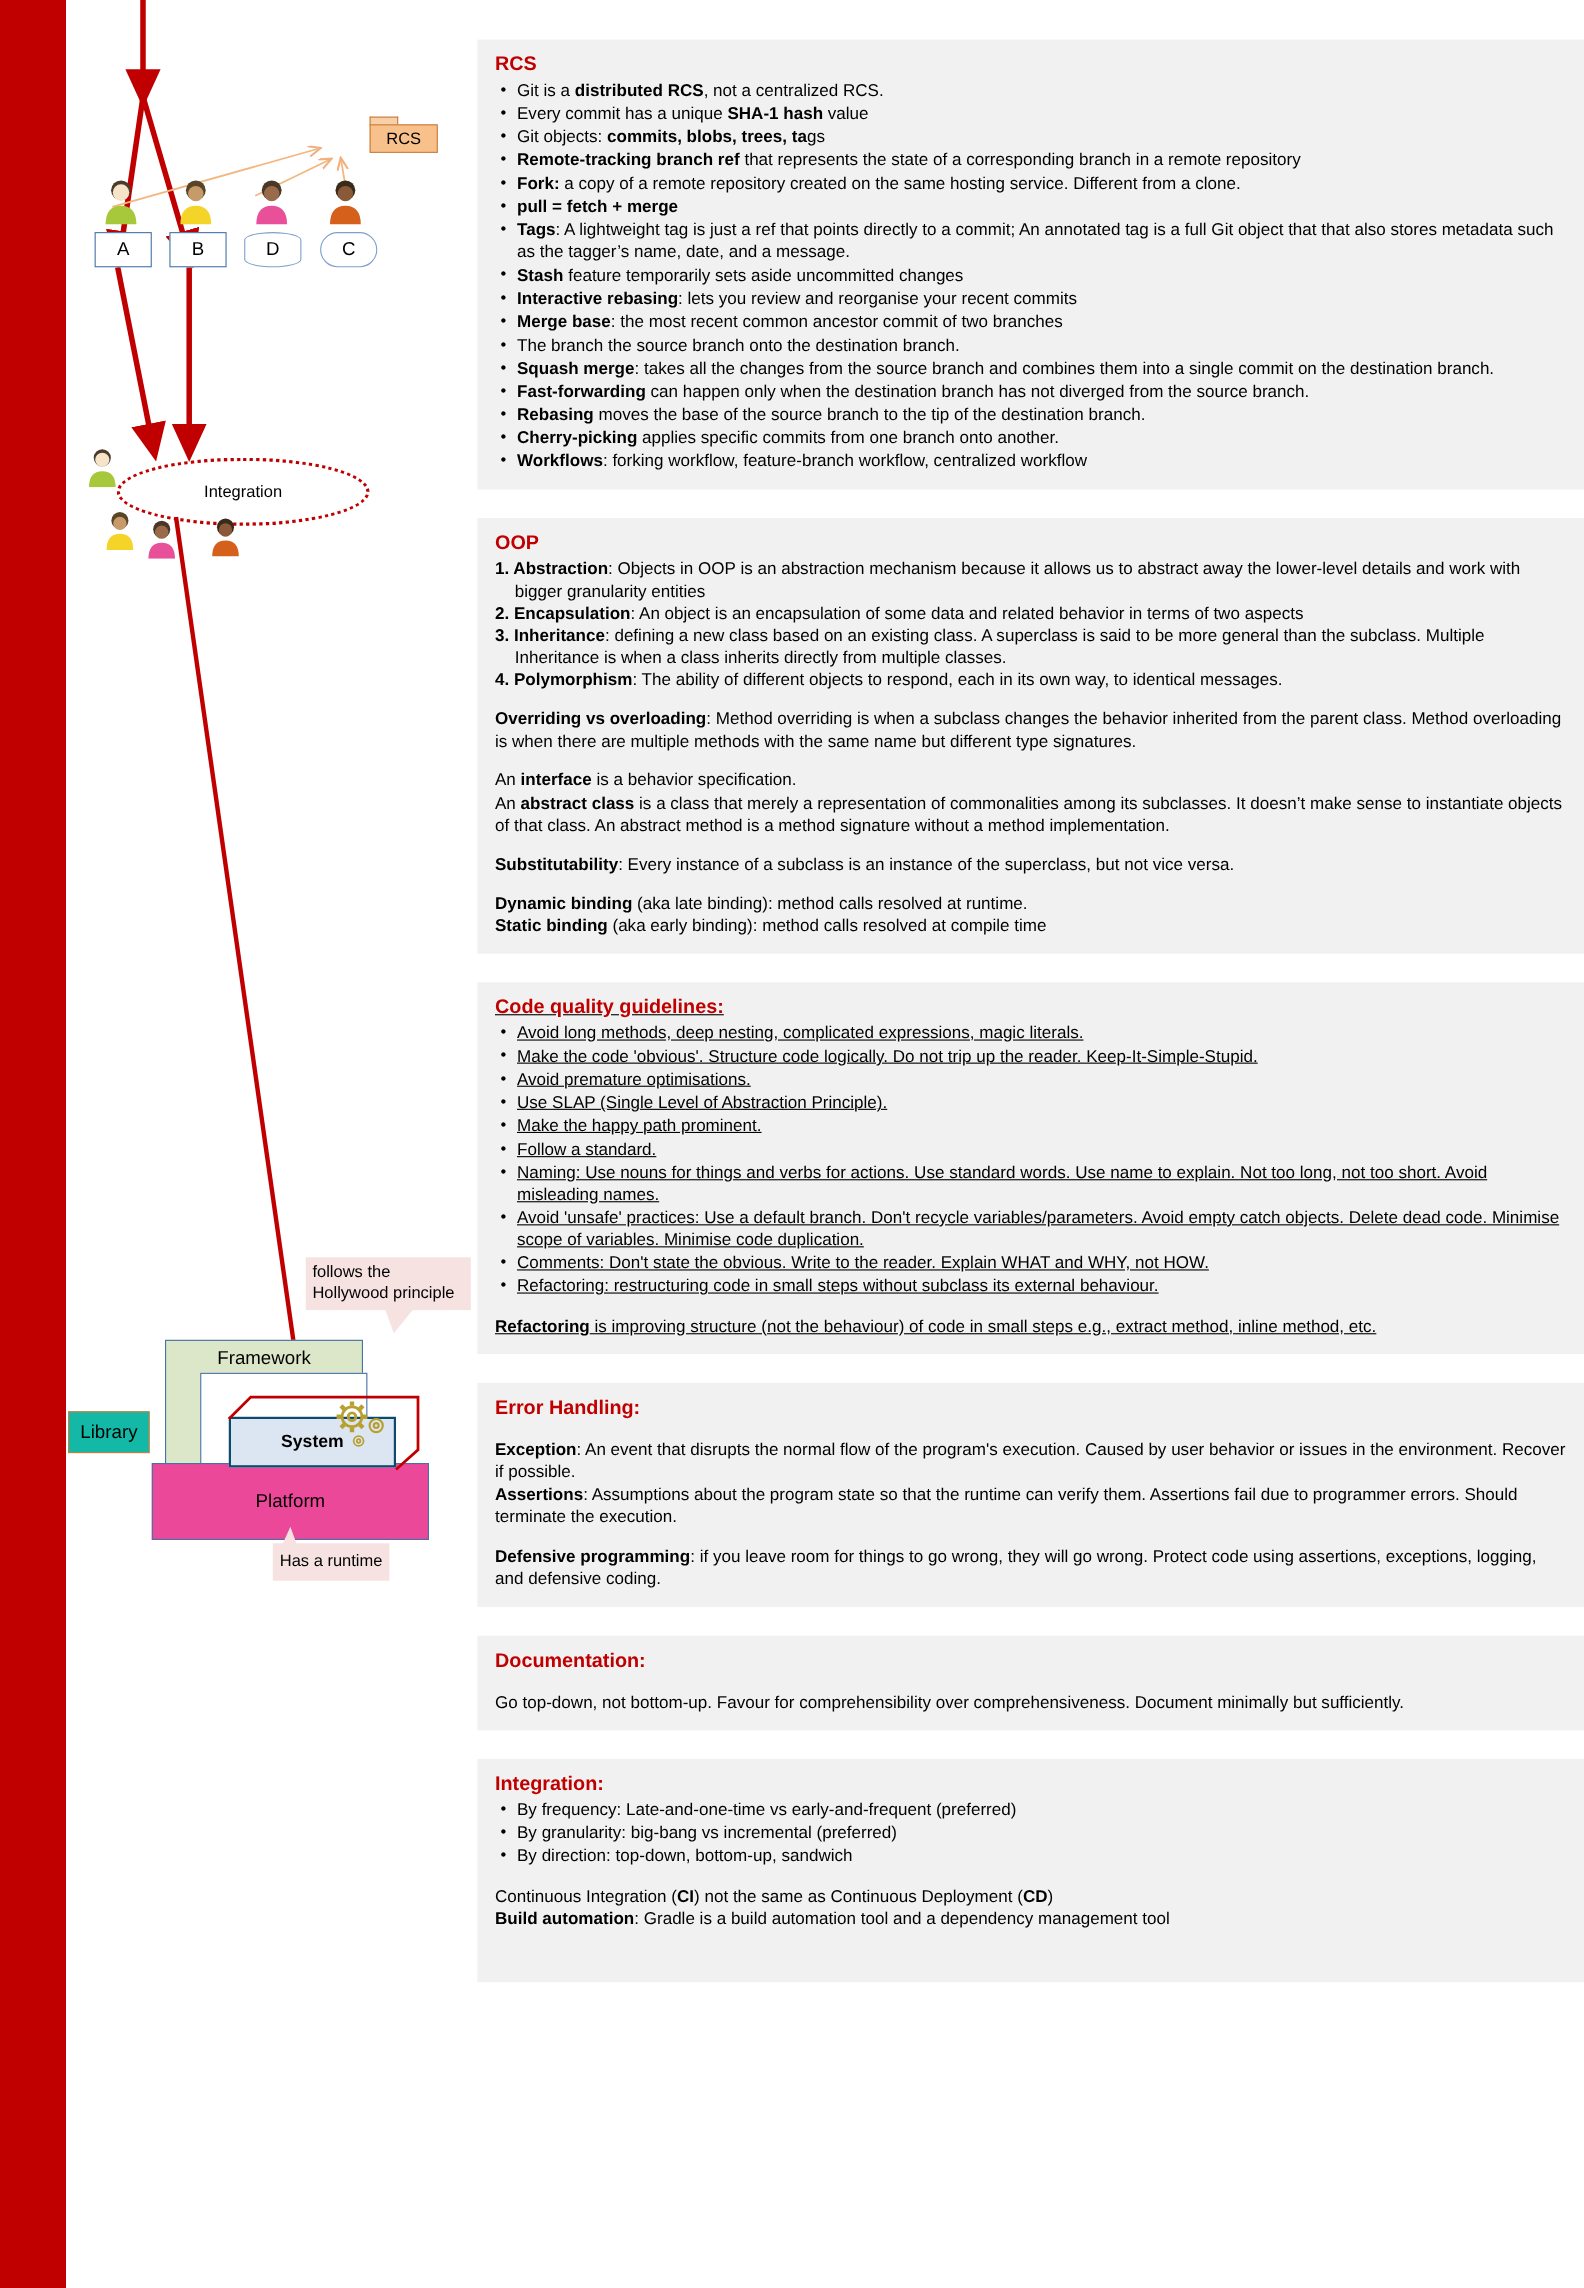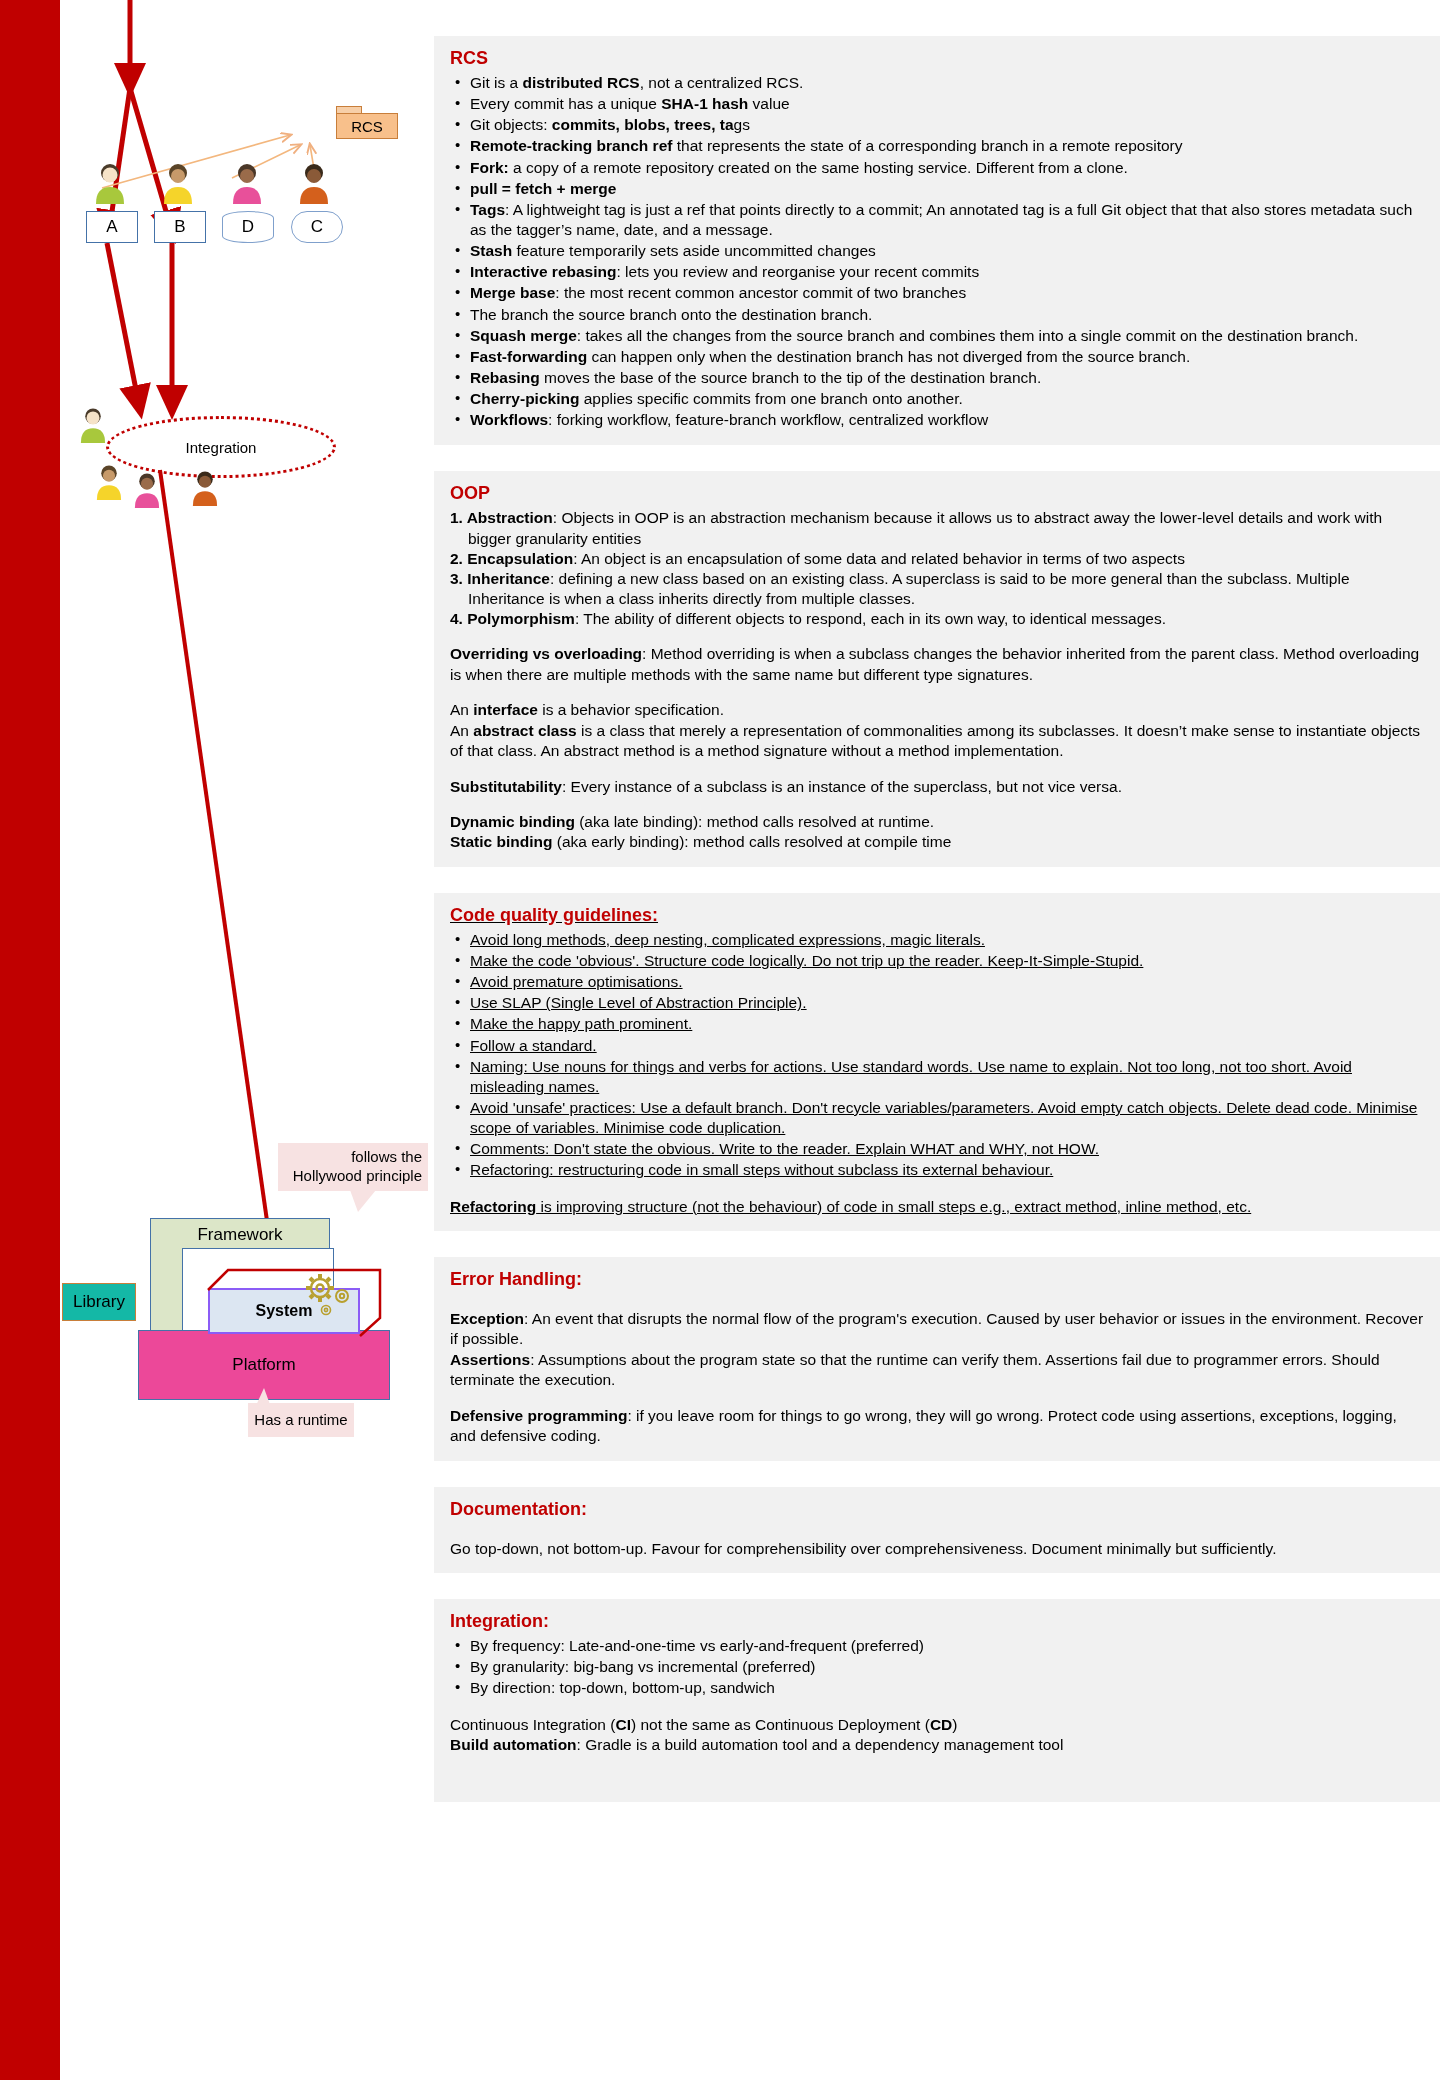--- a/index.html
+++ b/index.html
@@ -64,35 +64,35 @@
     border-radius:50%;
     background:transparent;
     display:flex; align-items:center; justify-content:center;
     font-size:15px; color:#000;
   }
 
   .person { position:absolute; }
 
   .callout {
     position:absolute; background:#F7E2E2; color:#000;
-    font-size:15px; text-align:right;
+    font-size:15px; text-align:left;
     display:flex; align-items:center; justify-content:center;
     padding:17px 6px; line-height:1.25;
   }
 
   .fw-box {
     position:absolute; border:1px solid #4472A8;
     display:flex; justify-content:center;
     font-size:17px; color:#000;
     padding-top:6px;
   }
   #framework-box { background:#DCE6C8; }
   #platform-box  { background:#ec4899; }
   #system-box {
-    position:absolute; background:#DCE6F2; border:2px solid #8b5cf6;
+    position:absolute; background:#DCE6F2; border:2px solid #0c4a6e;
     display:flex; align-items:center; justify-content:center;
     font-size:16px; font-weight:bold; color:#000;
   }
   #library-box {
     position:absolute; background:#14b8a6; border:1px solid #C87E3A;
     display:flex; align-items:center; justify-content:center;
     font-size:17px; color:#000;
   }
 
   

